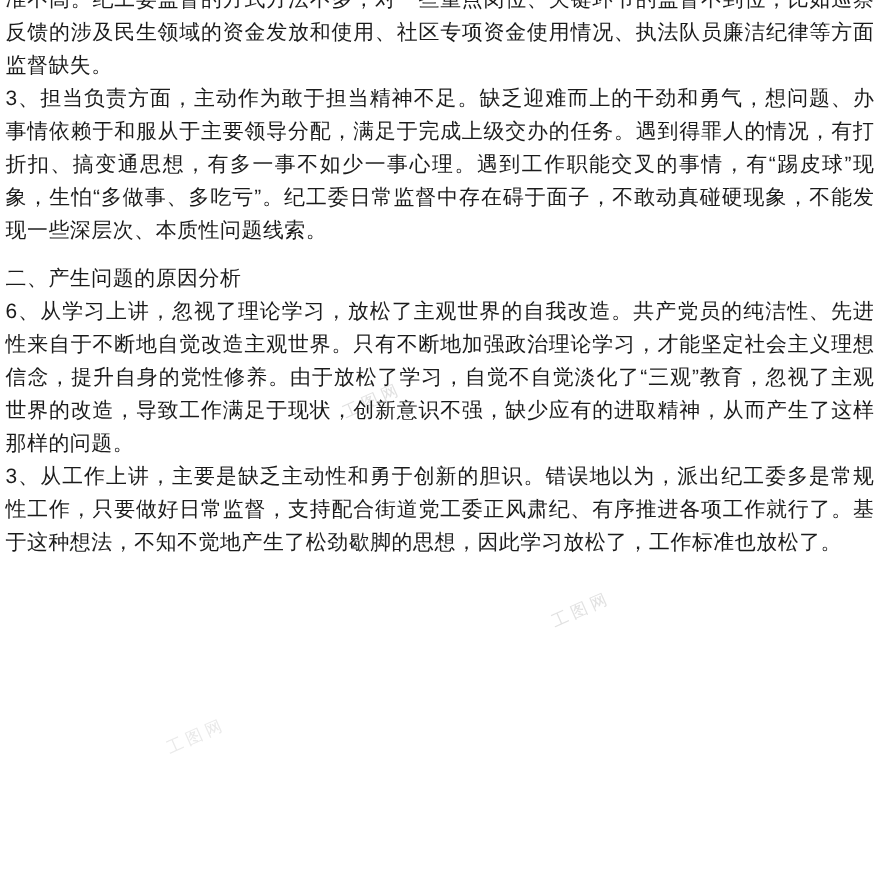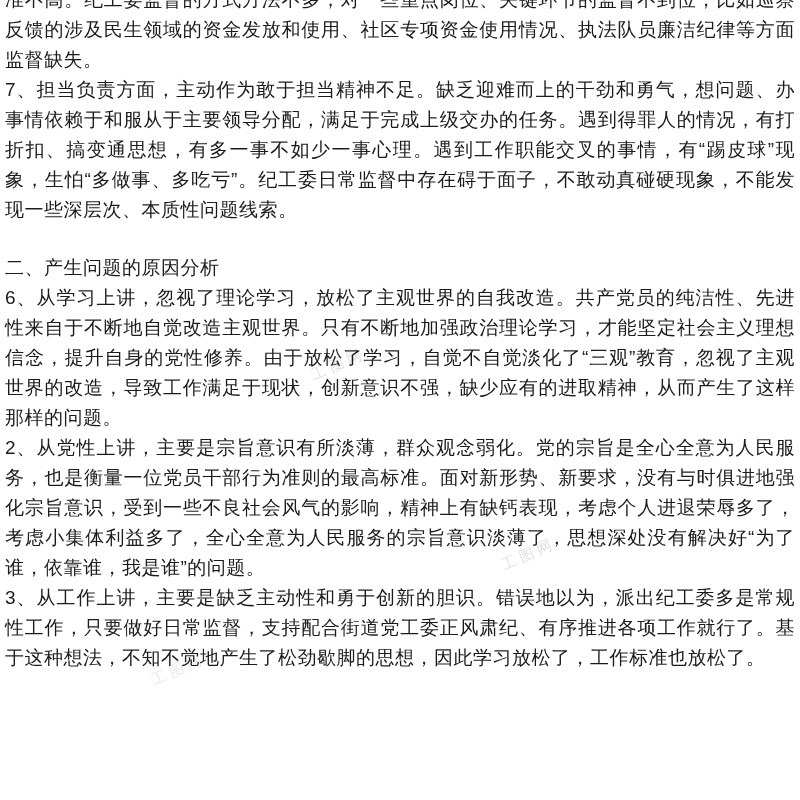--- a/index.html
+++ b/index.html
@@ -31,21 +31,21 @@
     color: #1b1b1b;
     font-weight: 500;
     text-align: justify;
     letter-spacing: 0.5px;
     word-break: break-all;
   }
   .content p {
     margin: 0;
   }
   .content p.section-heading {
-    margin-top: 28px;
+    margin-top: 14px;
   }
   .watermark {
     position: absolute;
     z-index: 0;
     color: #c9c9c9;
     opacity: 0.55;
     font-size: 15px;
     letter-spacing: 4px;
     transform: rotate(-24deg);
     white-space: nowrap;
@@ -59,20 +59,19 @@
 <body>
 
 <div class="page">
 
   <div class="watermark wm1">工图网</div>
   <div class="watermark wm2">工图网</div>
   <div class="watermark wm3">工图网</div>
 
   <div class="content">
     <p>准不高。纪工委监督的方式方法不多，对一些重点岗位、关键环节的监督不到位，比如巡察反馈的涉及民生领域的资金发放和使用、社区专项资金使用情况、执法队员廉洁纪律等方面监督缺失。</p>
-    <p>7、担当负责方面，主动作为敢于担当精神不足。缺乏迎难而上的干劲和勇气，想问题、办事情依赖于和服从于主要领导分配，满足于完成上级交办的任务。遇到得罪人的情况，有打折扣、搞变通思想，有多一事不如少一事心理。遇到工作职能交叉的事情，有“踢皮球”现象，生怕“多做事、多吃亏”。纪工委日常监督中存在碍于面子，不敢动真碰硬现象，不能发现一些深层次、本质性问题线索。</p>
+    <p>3、担当负责方面，主动作为敢于担当精神不足。缺乏迎难而上的干劲和勇气，想问题、办事情依赖于和服从于主要领导分配，满足于完成上级交办的任务。遇到得罪人的情况，有打折扣、搞变通思想，有多一事不如少一事心理。遇到工作职能交叉的事情，有“踢皮球”现象，生怕“多做事、多吃亏”。纪工委日常监督中存在碍于面子，不敢动真碰硬现象，不能发现一些深层次、本质性问题线索。</p>
     <p class="section-heading">二、产生问题的原因分析</p>
     <p>6、从学习上讲，忽视了理论学习，放松了主观世界的自我改造。共产党员的纯洁性、先进性来自于不断地自觉改造主观世界。只有不断地加强政治理论学习，才能坚定社会主义理想信念，提升自身的党性修养。由于放松了学习，自觉不自觉淡化了“三观”教育，忽视了主观世界的改造，导致工作满足于现状，创新意识不强，缺少应有的进取精神，从而产生了这样那样的问题。</p>
-    <p>2、从党性上讲，主要是宗旨意识有所淡薄，群众观念弱化。党的宗旨是全心全意为人民服务，也是衡量一位党员干部行为准则的最高标准。面对新形势、新要求，没有与时俱进地强化宗旨意识，受到一些不良社会风气的影响，精神上有缺钙表现，考虑个人进退荣辱多了，考虑小集体利益多了，全心全意为人民服务的宗旨意识淡薄了，思想深处没有解决好“为了谁，依靠谁，我是谁”的问题。</p>
     <p>3、从工作上讲，主要是缺乏主动性和勇于创新的胆识。错误地以为，派出纪工委多是常规性工作，只要做好日常监督，支持配合街道党工委正风肃纪、有序推进各项工作就行了。基于这种想法，不知不觉地产生了松劲歇脚的思想，因此学习放松了，工作标准也放松了。</p>
   </div>
 
 </div>
 
 </body></html>

